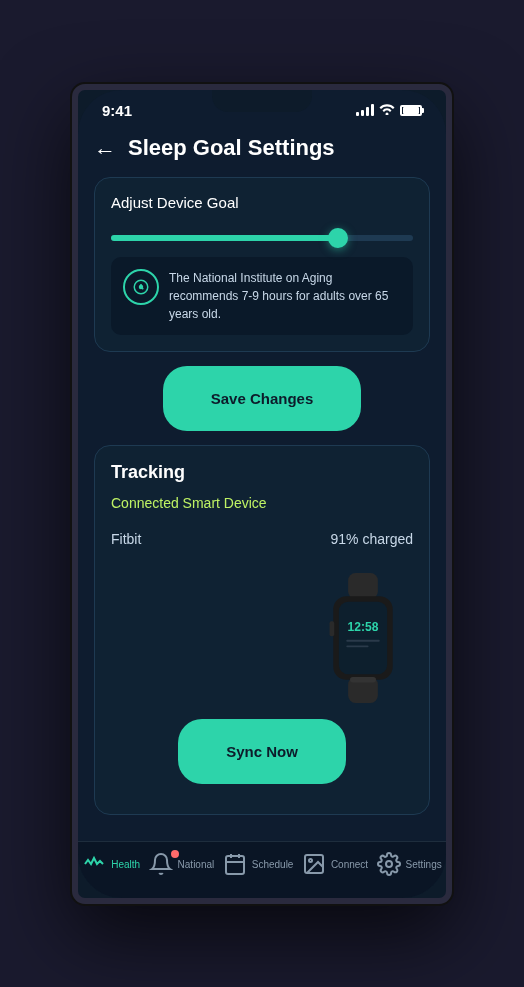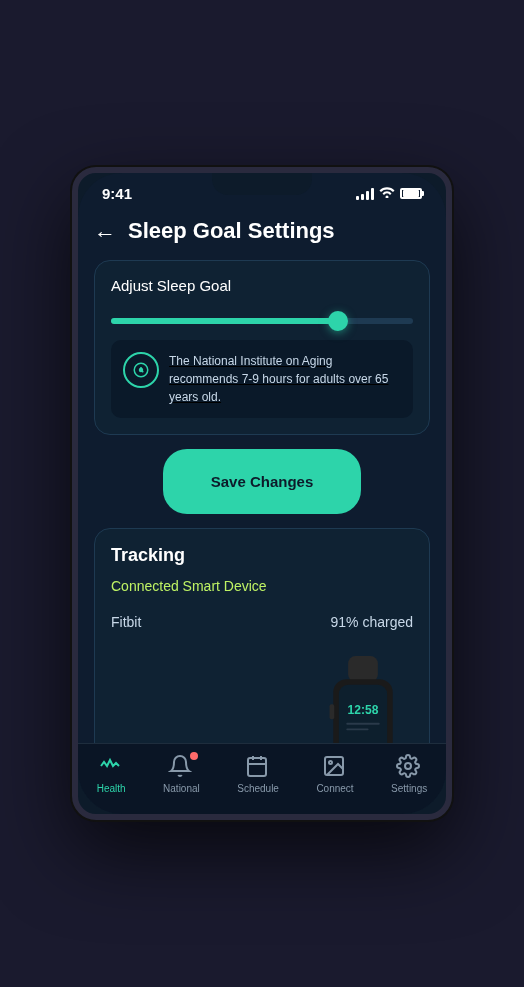--- a/index.html
+++ b/index.html
@@ -10,23 +10,23 @@
       background: #1a1a2e;
       display: flex;
       justify-content: center;
       align-items: center;
       font-family: -apple-system, BlinkMacSystemFont, 'Segoe UI', sans-serif;
       overflow: hidden;
     }
 
     .phone-frame {
       width: 380px;
-      height: 653px;
+      height: 820px;
       background: #0d1b2a;
-      border-radius: 24px;
+      border-radius: 13px;
       border: 6px solid #2a2a3e;
       position: relative;
       overflow: hidden;
       box-shadow: 0 0 0 2px #111, 0 30px 80px rgba(0,0,0,0.7);
     }
 
     .phone-inner {
       width: 100%;
       height: 100%;
       background: #0e1c2f;
@@ -205,21 +205,20 @@
 
     
     .info-box {
       display: flex;
       align-items: flex-start;
       gap: 10px;
       background: #0a1929;
       border-radius: 10px;
       padding: 12px;
       margin-top: 4px;
-      text-decoration: underline;
     }
 
     .info-icon {
       width: 36px;
       height: 36px;
       border-radius: 50%;
       border: 2px solid #2dd4aa;
       display: flex;
       align-items: center;
       justify-content: center;
@@ -306,21 +305,21 @@
       justify-content: space-around;
       align-items: center;
       padding: 10px 0 20px;
       background: #0a1525;
       border-top: 1px solid #1e2d3d;
       flex-shrink: 0;
     }
 
     .nav-item {
       display: flex;
-      flex-direction: column;
+      flex-direction: row;
       align-items: center;
       gap: 3px;
       cursor: pointer;
     }
 
     .nav-icon {
       width: 26px;
       height: 26px;
       position: relative;
     }
@@ -377,21 +376,21 @@
     </div>
 
     <div class="scroll-content">
 
       <div class="page-header">
         <span class="back-btn">←</span>
         <span class="page-title">Sleep Goal Settings</span>
       </div>
 
       <div class="card">
-        <div class="card-title">Adjust Sleep Goal</div>
+        <div class="card-title">Adjust Device Goal</div>
 
         <div class="slider-section">
           <span class="slider-value">7</span>
           <div class="slider-track">
             <div class="slider-fill"></div>
             <div class="slider-thumb"></div>
           </div>
         </div>
 
         <div class="info-box">

